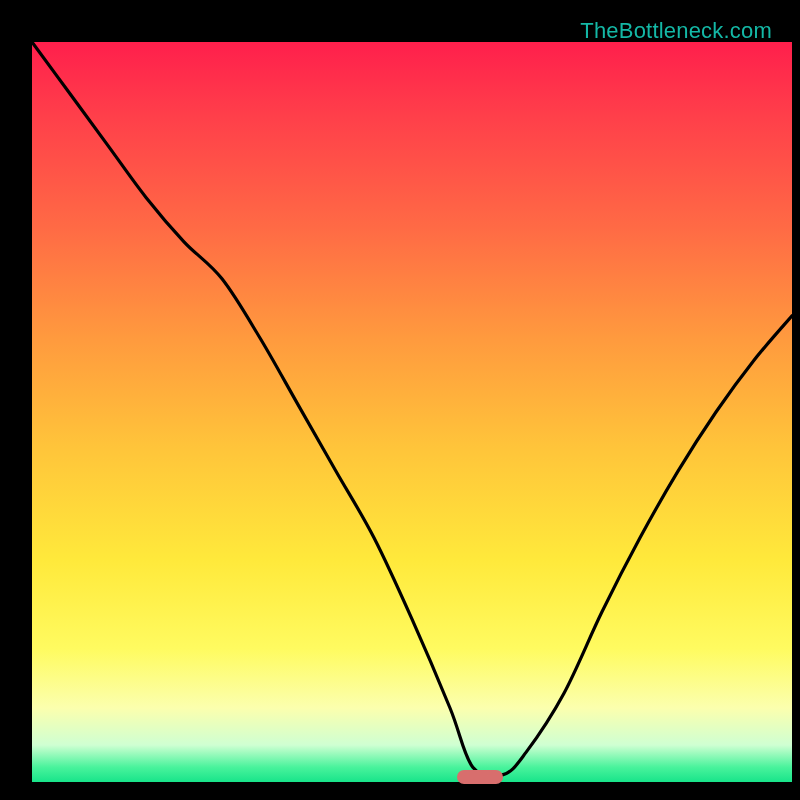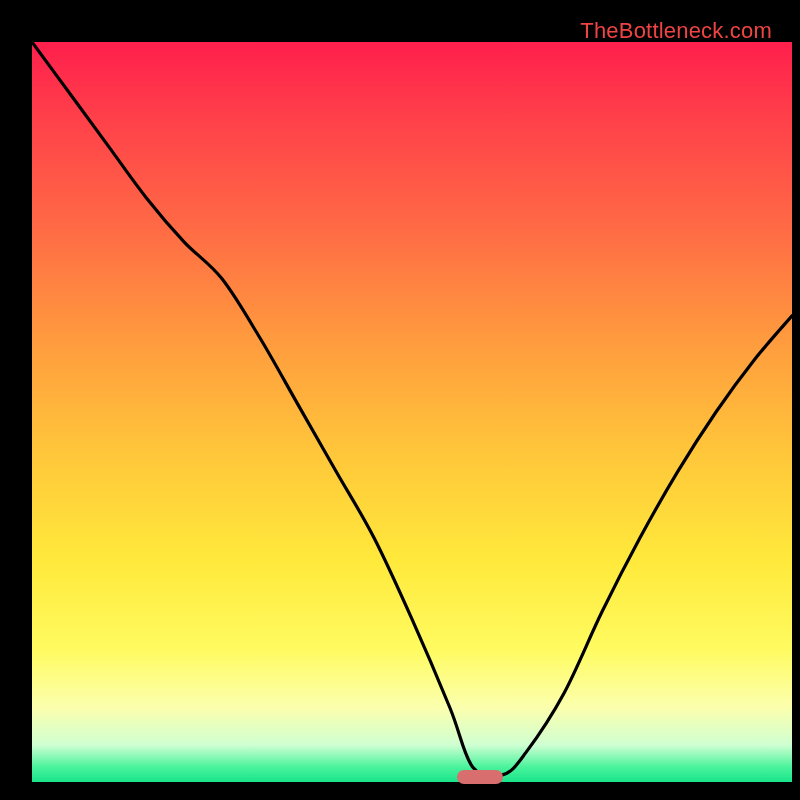--- a/index.html
+++ b/index.html
@@ -36,21 +36,21 @@
       #fbffae 90%,
       #cfffd2 95%,
       #49f39c 98%,
       #18e48a 100%
     );
   }
   .watermark {
     position: absolute;
     top: 6px;
     right: 16px;
-    color: #ef4444;
+    color: #14b8a6;
     font-size: 22px;
     font-weight: 500;
     letter-spacing: 0.2px;
     z-index: 20;
   }
   svg.curve {
     position: absolute;
     left: 0;
     top: 0;
     width: 760px;

